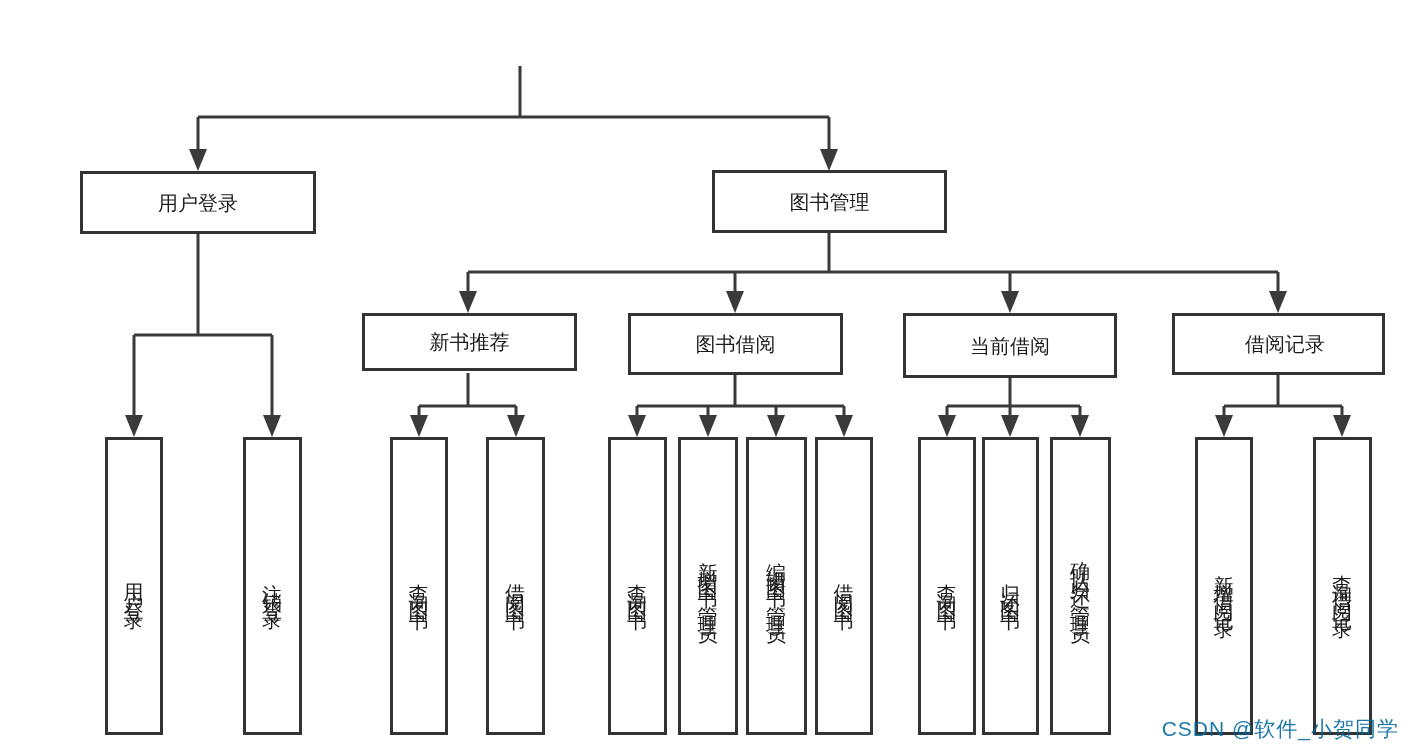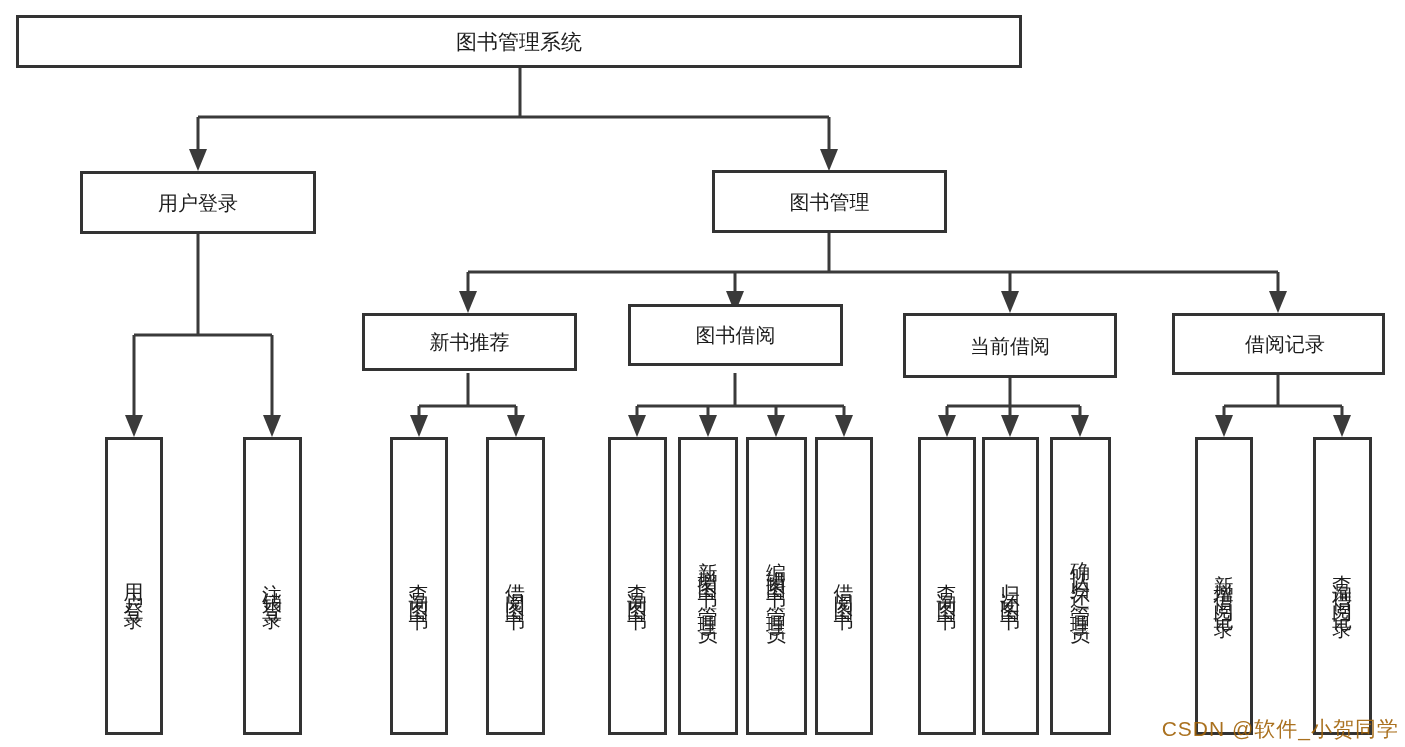--- a/index.html
+++ b/index.html
@@ -16,21 +16,21 @@
     font-size:20px;line-height:1;white-space:nowrap;
   }
   .node.root{font-size:21px;}
   .leaf{
     writing-mode:vertical-rl;text-orientation:mixed;
     letter-spacing:9px;font-size:20px;
   }
   .leaf .lbl{display:block;}
   .watermark{
     position:absolute;right:6px;top:715px;z-index:5;
-    font-size:21px;color:#a16207;letter-spacing:1px;opacity:.9;
+    font-size:21px;color:#0369a1;letter-spacing:1px;opacity:.9;
   }
 </style>
 </head>
 <body>
 
 <div class="scene">
 
   <svg class="wires" width="1405" height="747" viewBox="0 0 1405 747" aria-hidden="true">
     <g>
 
@@ -64,35 +64,32 @@
       <polygon points="767,415 785,415 776,437"></polygon>
       <polygon points="835,415 853,415 844,437"></polygon>
       <polygon points="938,415 956,415 947,437"></polygon>
       <polygon points="1001,415 1019,415 1010,437"></polygon>
       <polygon points="1071,415 1089,415 1080,437"></polygon>
       <polygon points="1215,415 1233,415 1224,437"></polygon>
       <polygon points="1333,415 1351,415 1342,437"></polygon>
     </g>
   </svg>
 
-  <div class="node root" style="left:16px;top:15px;width:1006px;height:53px;">
-    <span class="lbl">图书管理系统</span>
-  </div>
 
   <div class="node" style="left:80px;top:171px;width:236px;height:63px;">
     <span class="lbl">用户登录</span>
   </div>
   <div class="node" style="left:712px;top:170px;width:235px;height:63px;">
     <span class="lbl">图书管理</span>
   </div>
 
   <div class="node" style="left:362px;top:313px;width:215px;height:58px;">
     <span class="lbl">新书推荐</span>
   </div>
-  <div class="node" style="left:628px;top:304px;width:215px;height:62px;">
+  <div class="node" style="left:628px;top:313px;width:215px;height:62px;">
     <span class="lbl">图书借阅</span>
   </div>
   <div class="node" style="left:903px;top:313px;width:214px;height:65px;">
     <span class="lbl">当前借阅</span>
   </div>
   <div class="node" style="left:1172px;top:313px;width:213px;height:62px;padding-left:13px;">
     <span class="lbl">借阅记录</span>
   </div>
 
   <div class="node leaf" style="left:105px;top:437px;width:58px;height:298px;">

